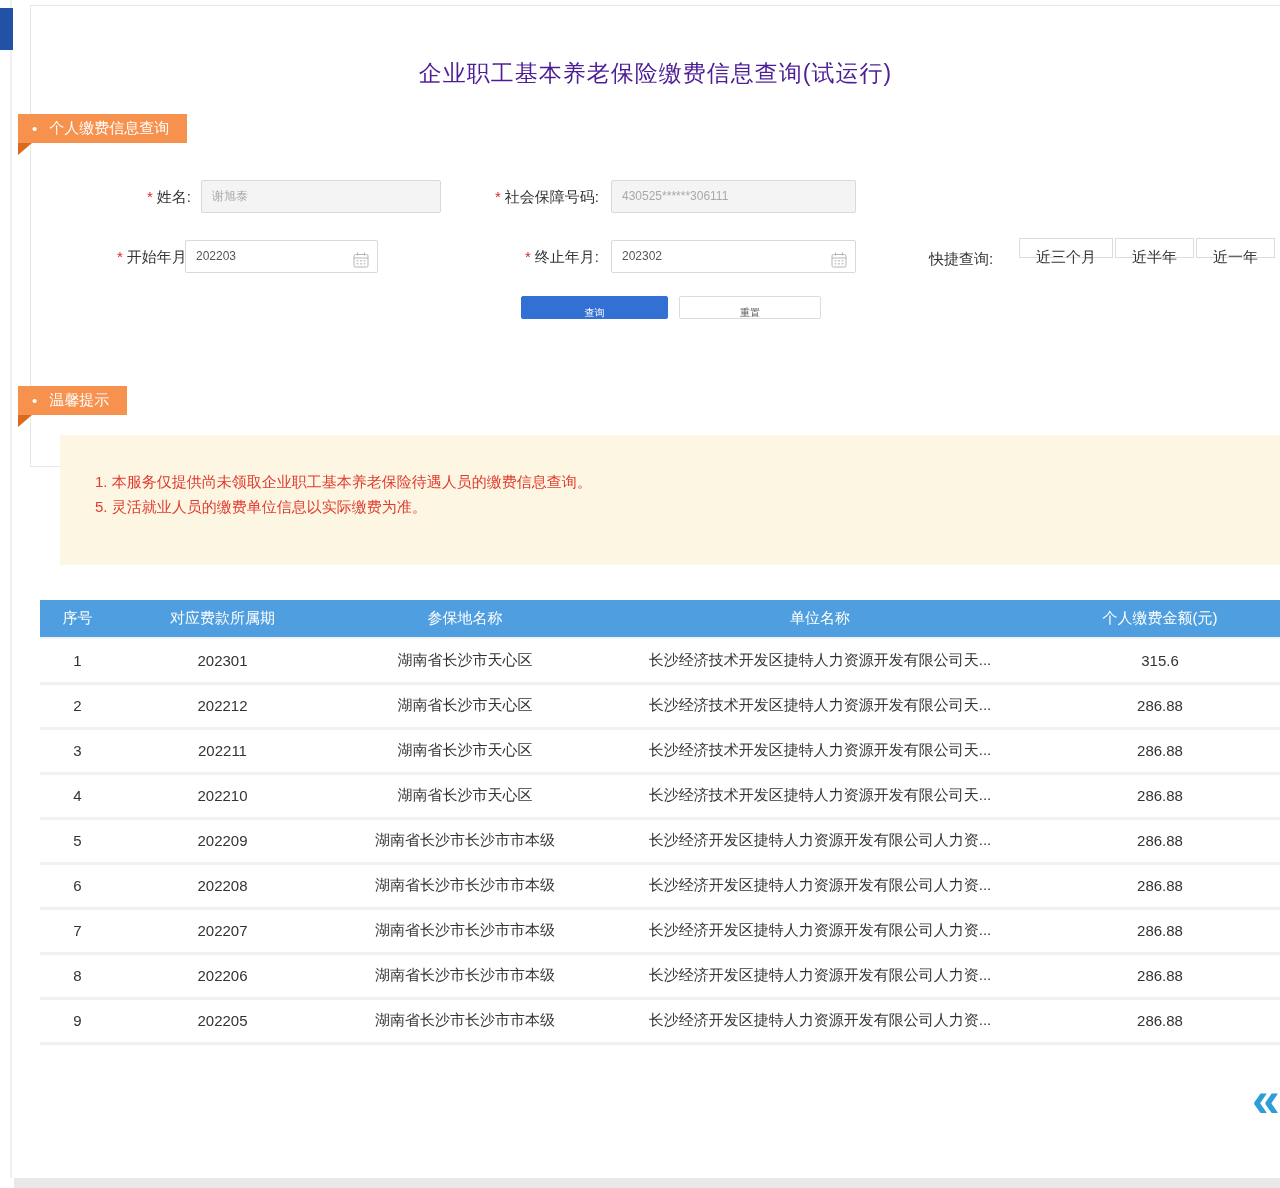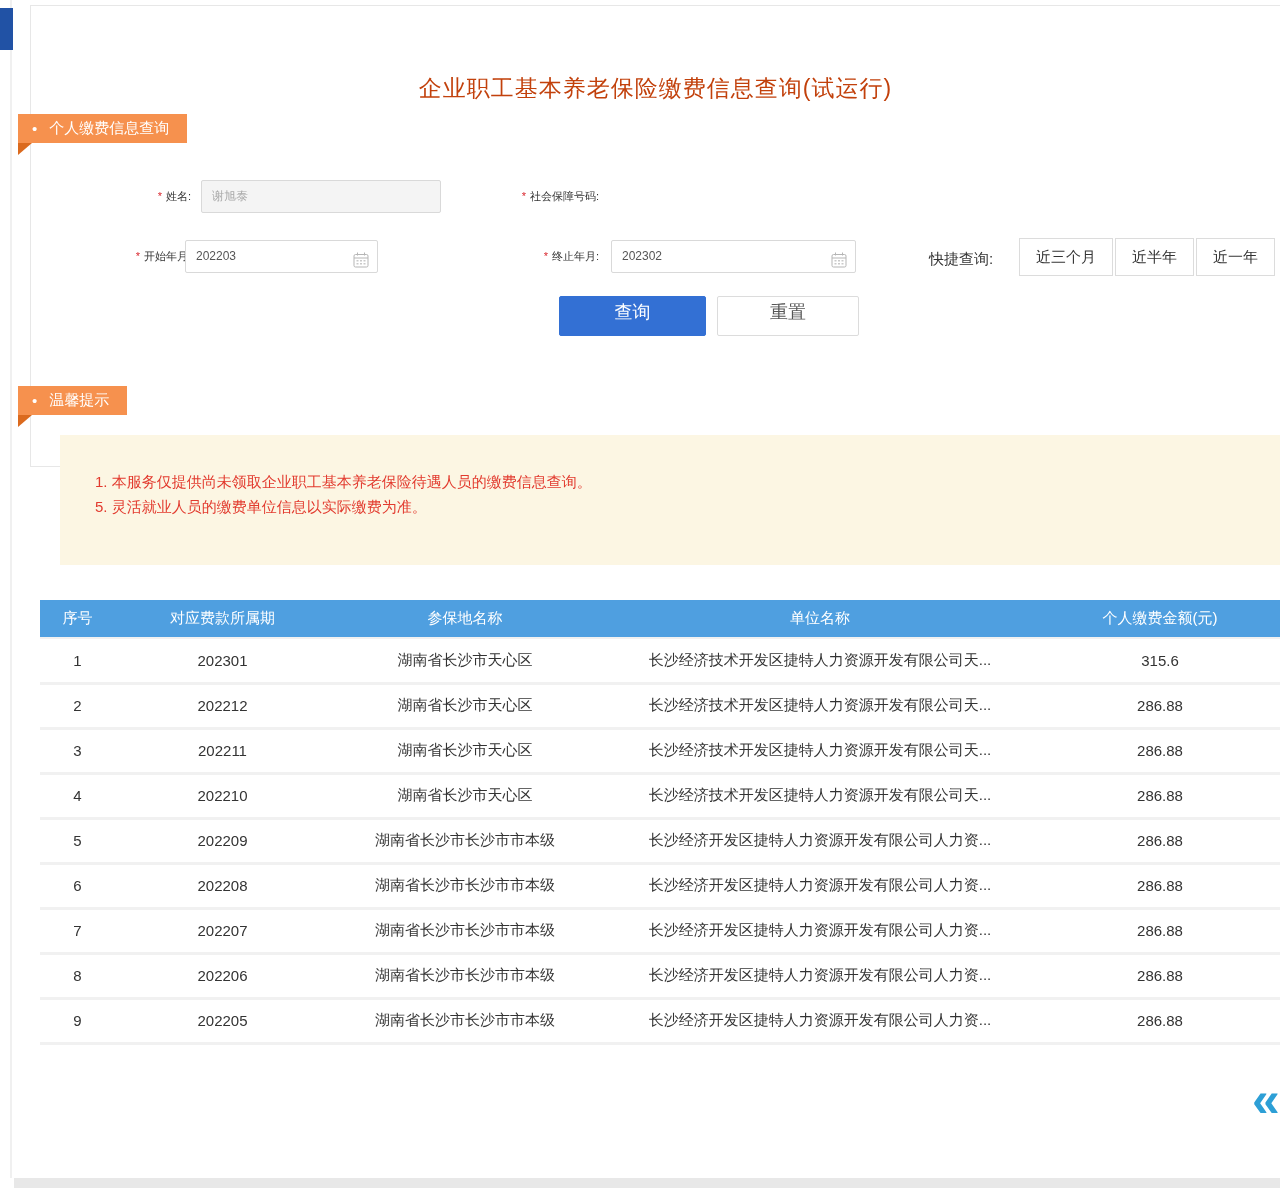--- a/index.html
+++ b/index.html
@@ -14,64 +14,64 @@
   .rail-line { position:absolute; left:10px; top:0; width:2px; height:1178px; background:#f0f0f0; }
   .accent-block { position:absolute; left:0; top:8px; width:13px; height:42px; background:#2152A5; }
   .bottom-strip { position:absolute; left:14px; top:1178px; width:1266px; height:10px; background:#e8e8e8; }
 
   
   .form-card {
     position:absolute; left:30px; top:5px; width:1250px; height:462px;
     background:#fff; border:1px solid #e7e7e7; border-right:none; z-index:1;
   }
   .page-title {
-    position:absolute; left:0; right:0; top:52px; margin:15px;
-    text-align:center; font-size:23px; font-weight:400; color:#c2410c; letter-spacing:1px;
+    position:absolute; left:0; right:0; top:52px; margin:0;
+    text-align:center; font-size:23px; font-weight:400; color:#4c1d95; letter-spacing:1px;
   }
 
   
   .section-tag {
     position:absolute; left:18px; height:29px; background:#F6914E; color:#fff;
     font-size:15px; padding:0 18px 0 14px; display:flex; align-items:center; gap:12px; z-index:5;
   }
   .tag-query { top:114px; }
   .tag-tips  { top:386px; }
   .section-tag .bullet { font-size:15px; line-height:1; }
   .fold {
     position:absolute; left:0; top:29px; width:0; height:0;
     border-top:12px solid #DB6A1E; border-right:14px solid transparent;
   }
 
   
-  .lbl { position:absolute; height:33px; line-height:33px; font-size:11px; color:#333; text-align:right; white-space:nowrap; }
+  .lbl { position:absolute; height:33px; line-height:33px; font-size:15px; color:#333; text-align:right; white-space:nowrap; }
   .req { color:#D9272E; margin-right:4px; }
   .lbl-name  { top:174px; left:40px;  width:120px; }
   .lbl-ssn   { top:174px; left:400px; width:168px; }
   .lbl-start { top:234px; left:40px;  width:120px; }
   .lbl-end   { top:234px; left:400px; width:168px; }
 
   .inp {
     position:absolute; height:33px; border:1px solid #d9d9d9; border-radius:2px;
     font-size:12px; line-height:31px; padding:0 10px; background:#fff; color:#555; overflow:hidden; white-space:nowrap;
   }
   .inp.gray { background:#f4f4f4; color:#a9a9a9; }
   .inp-name  { top:174px; left:170px; width:240px; }
   .inp-ssn   { top:174px; left:580px; width:245px; }
   .inp-start { top:234px; left:154px; width:193px; }
   .inp-end   { top:234px; left:580px; width:245px; }
   .cal-icon { position:absolute; right:8px; top:8px; }
 
   .quick-label { position:absolute; top:234px; left:898px; height:38px; line-height:38px; font-size:15px; color:#333; }
   .quick-group { position:absolute; top:232px; left:988px; display:flex; gap:2px; }
   .quick-btn {
-    height:38px; line-height:36px; padding:0 16px; border:1px solid #dcdcdc; background:#fff;
+    height:20px; line-height:36px; padding:0 16px; border:1px solid #dcdcdc; background:#fff;
     font-size:15px; color:#333; text-align:left; cursor:pointer; white-space:nowrap;
   }
 
-  .btn { position:absolute; top:290px; height:40px; line-height:31px; text-align:center; font-size:18px; border-radius:2px; cursor:pointer;margin-left:38px; }
+  .btn { position:absolute; top:290px; height:23px; line-height:31px; text-align:center; font-size:10px; border-radius:2px; cursor:pointer; }
   .btn-query { left:490px; width:147px; background:#3370D4; color:#fff; border:1px solid #3370D4; }
   .btn-reset { left:648px; width:142px; background:#fff; color:#555; border:1px solid #dcdcdc; }
 
   
   .tips-box {
     position:absolute; left:40px; top:435px; width:1240px; height:130px; z-index:4;
     background:#FCF6E3; padding:34px 20px 0 35px;
     font-size:15px; color:#E23A2E; line-height:25px;margin-left:20px;
   }
 
@@ -97,20 +97,21 @@
 <div class="rail-line"></div>
 <div class="accent-block"></div>
 
 <div class="form-card">
   <h1 class="page-title">企业职工基本养老保险缴费信息查询(试运行)</h1>
 
   <div class="lbl lbl-name"><span class="req">*</span><span>姓名:</span></div>
   <div class="inp gray inp-name"><span>谢旭泰</span></div>
 
   <div class="lbl lbl-ssn"><span class="req">*</span><span>社会保障号码:</span></div>
+  <div class="inp gray inp-ssn"><span>430525******306111</span></div>
 
   <div class="lbl lbl-start"><span class="req">*</span><span>开始年月:</span></div>
   <div class="inp inp-start">
     <span>202203</span>
     <span class="cal-icon"><svg width="16" height="16" viewBox="0 0 16 16">
           <rect x="1" y="2.5" width="14" height="12.5" rx="1.5" fill="none" stroke="#b5b5b5"></rect>
           <line x1="1" y1="6" x2="15" y2="6" stroke="#b5b5b5"></line>
           <line x1="4.5" y1="0.5" x2="4.5" y2="3.5" stroke="#b5b5b5"></line>
           <line x1="11.5" y1="0.5" x2="11.5" y2="3.5" stroke="#b5b5b5"></line>
           <g fill="#c9c9c9">

